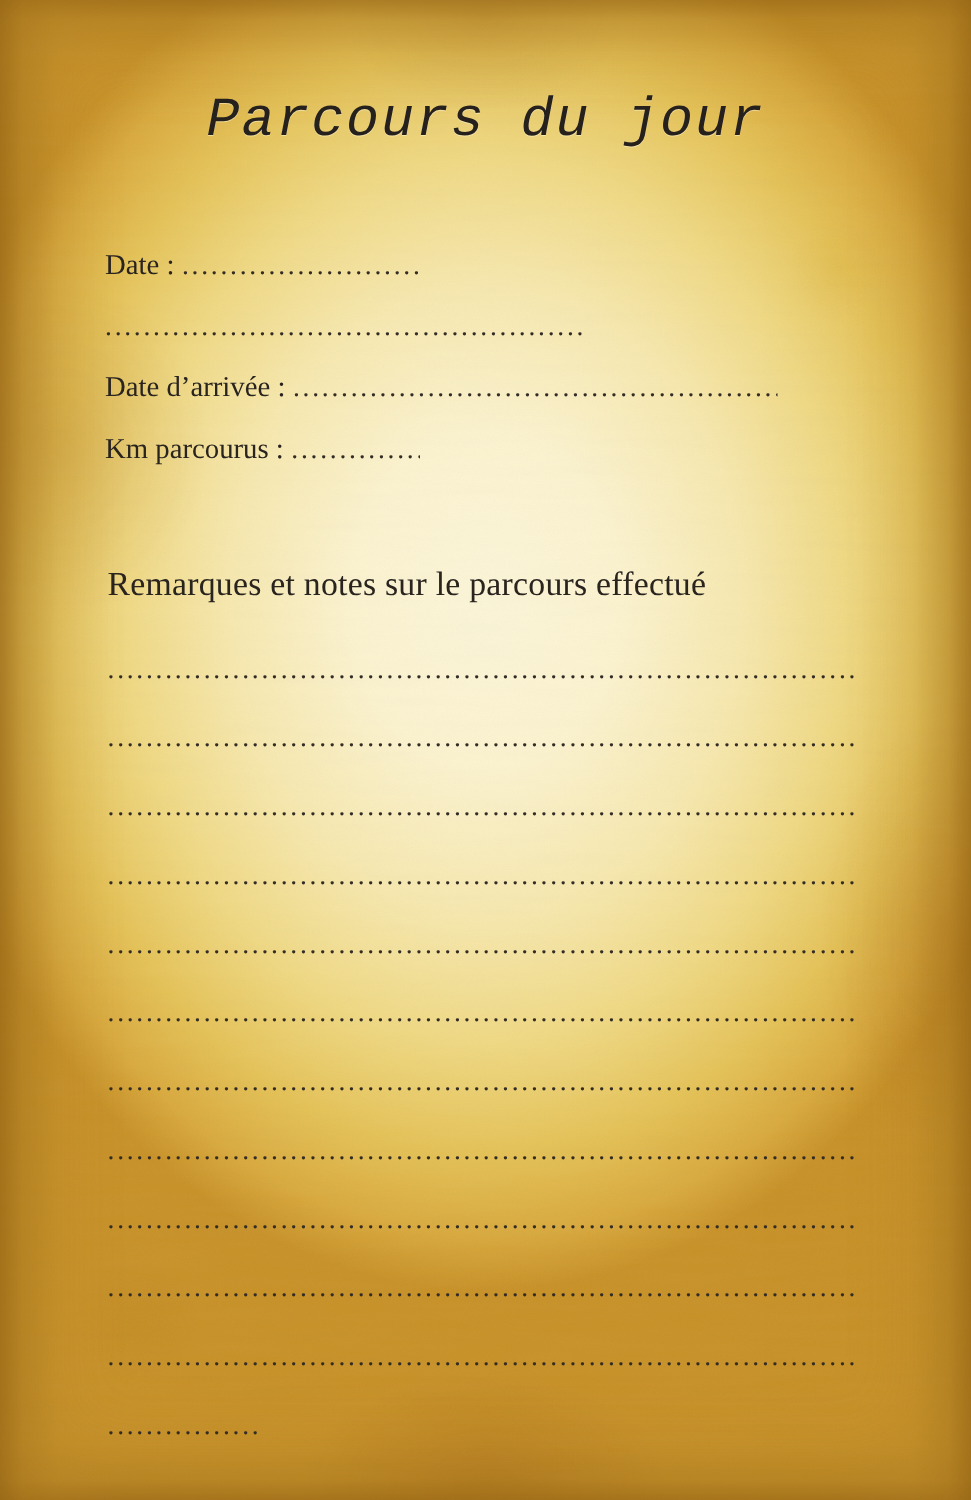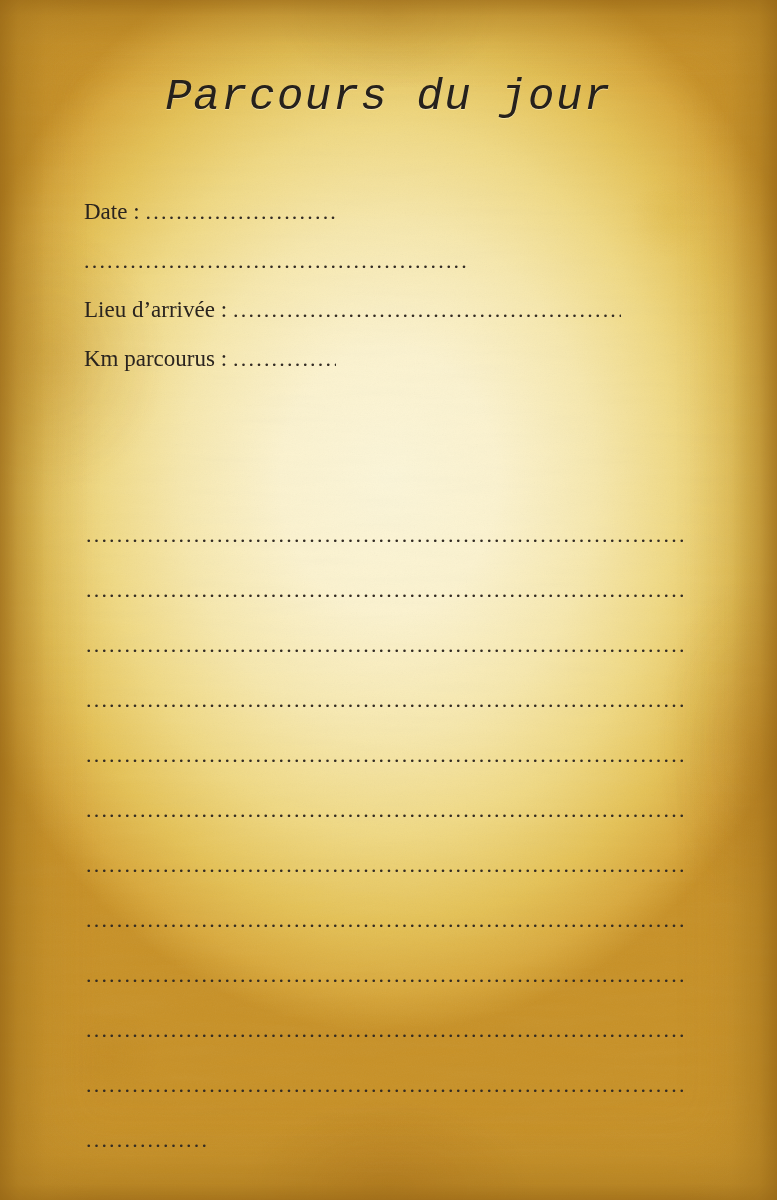--- a/index.html
+++ b/index.html
@@ -177,31 +177,32 @@
       <div class="field-row">
         <span class="field-label">Date :</span>
         <span class="dots w1">................................</span>
       </div>
 
       <div class="field-row">
         <span class="dots w2">................................................................................</span>
       </div>
 
       <div class="field-row">
-        <span class="field-label">Lieu d’arrivée :</span>
+        <span class="field-label">Date d’arrivée :</span>
         <span class="dots w3">................................................................................</span>
       </div>
 
       <div class="field-row">
         <span class="field-label">Km parcourus :</span>
         <span class="dots w4">................................</span>
       </div>
 
     </div>
 
+    <div id="notes-heading">Remarques et notes sur le parcours effectué</div>
 
     <div class="note-lines">
       <div class="note-line">..............................................................................................................................................</div>
       <div class="note-line">..............................................................................................................................................</div>
       <div class="note-line">..............................................................................................................................................</div>
       <div class="note-line">..............................................................................................................................................</div>
       <div class="note-line">..............................................................................................................................................</div>
       <div class="note-line">..............................................................................................................................................</div>
       <div class="note-line">..............................................................................................................................................</div>
       <div class="note-line">..............................................................................................................................................</div>

